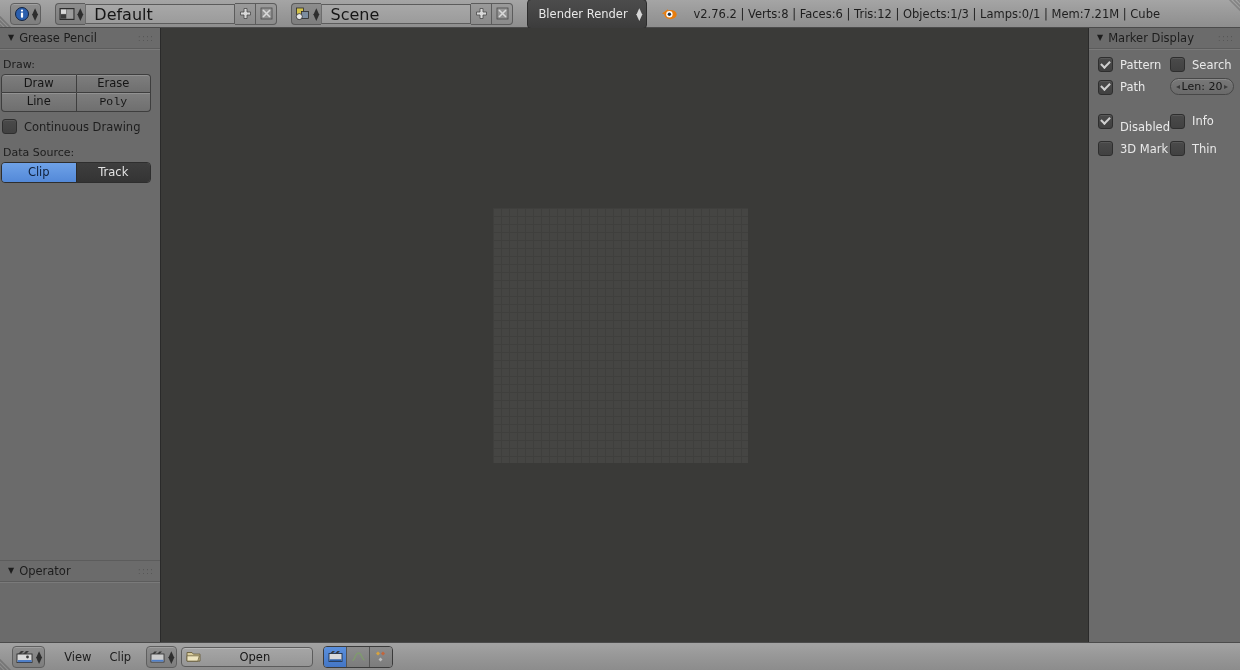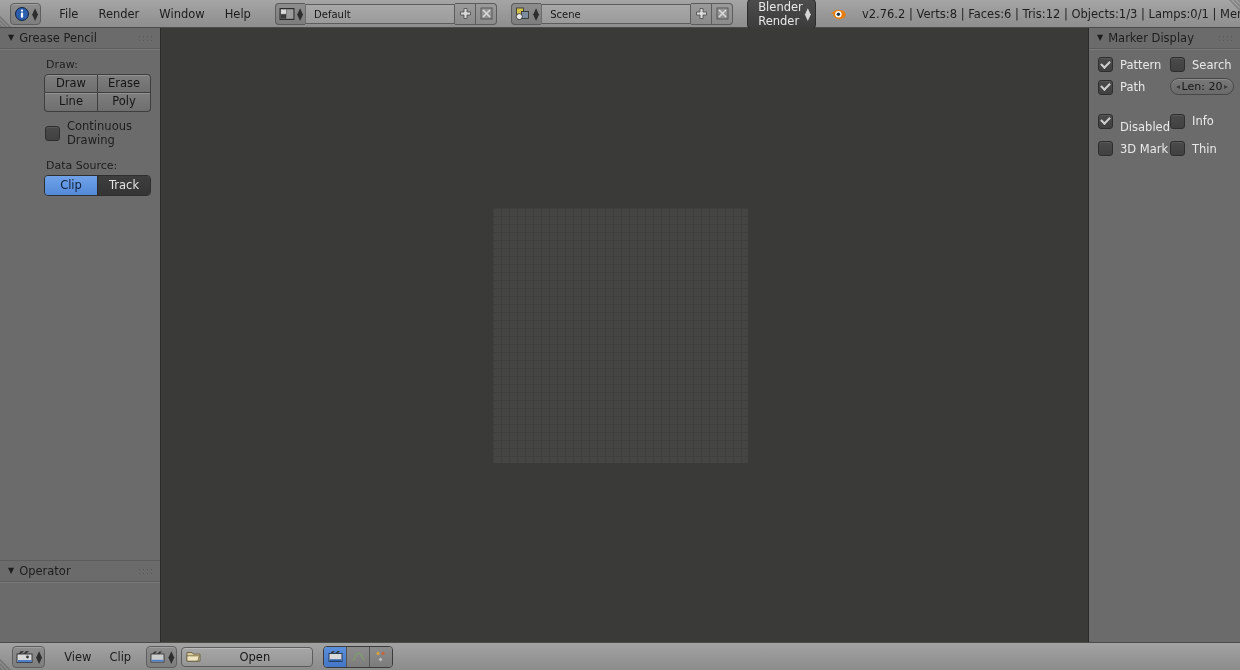--- a/index.html
+++ b/index.html
@@ -86,21 +86,21 @@
   }
   .db-name {
     height: 20px;
     line-height: 20px;
     padding: 0 8px;
     min-width: 150px;
     background: linear-gradient(to bottom, #a8a8a8, #9b9b9b);
     border: 1px solid #5c5c5c;
     border-left: 1px solid #6d6d6d;
     color: #161616;
-    font-size: 10px;
+    font-size: 16px;
     box-sizing: border-box;
   }
   .db-btn {
     width: 20px; height: 20px;
     background: linear-gradient(to bottom, #9a9a9a, #8b8b8b);
     border: 1px solid #5c5c5c;
     border-left: none;
     display: flex; align-items: center; justify-content: center;
     color: #3a3a3a;
     font-size: 13px;
@@ -165,21 +165,21 @@
     color: #575757;
     font-size: 9px;
     letter-spacing: 1px;
     line-height: 5px;
   }
   .panel-sep {
     height: 1px;
     background: #7a7a7a;
     border-top: 1px solid #5c5c5c;
   }
-  .panel-body { padding: 4px 9px 8px 10px; margin-left: 34px; }
+  .panel-body { padding: 4px 9px 8px 1px; }
   .sublabel {
     color: #1d1d1d;
     font-size: 11px;
     margin: 4px 0 3px 2px;
   }
   .btn-row { display: flex; }
   .op-btn {
     flex: 1;
     height: 19px;
     line-height: 17px;
@@ -187,21 +187,21 @@
     background: linear-gradient(to bottom, #7e7e7e, #6f6f6f);
     border: 1px solid #3e3e3e;
     color: #151515;
     font-size: 11.5px;
     box-sizing: border-box;
     box-shadow: inset 0 1px 0 rgba(255,255,255,.16);
   }
   .op-btn.tl { border-radius: 4px 0 0 0; }
   .op-btn.tr { border-radius: 0 4px 0 0; border-left: none; }
   .op-btn.bl { border-radius: 0 0 0 4px; border-top: none; }
-  .op-btn.br { border-radius: 0 0 4px 0; border-left: none; border-top: none; }
+  .op-btn.br { border-radius: 0 0 4px 0; border-left: none; border-top: none; font-family: Liberation Mono, monospace; }
 
   .chk-row {
     display: flex;
     align-items: center;
     margin: 7px 0 0 1px;
   }
   .chk {
     width: 13px; height: 13px;
     border-radius: 3px;
     background: linear-gradient(to bottom, #4a4a4a, #414141);
@@ -394,26 +394,20 @@
         <circle cx="8" cy="8" r="6.5" fill="#2b5fae" stroke="#13233f" stroke-width="1"></circle>
         <circle cx="8" cy="4.6" r="1.1" fill="#ffffff"></circle>
         <rect x="6.9" y="6.5" width="2.2" height="5.2" rx="1" fill="#ffffff"></rect>
       </svg>
       <span class="spin-arrows">
           <span>▲</span>
           <span>▼</span>
         </span>
     </div>
 
-    <div style="display:flex;margin-left:8px;">
-      <div class="menu-item">File</div>
-      <div class="menu-item">Render</div>
-      <div class="menu-item">Window</div>
-      <div class="menu-item">Help</div>
-    </div>
 
     <div class="datablock" style="margin-left:14px;">
       <div class="db-iconbox">
         <svg width="16" height="14" viewBox="0 0 16 14">
           <rect x="1" y="1.5" width="14" height="11" fill="#6f6f6f" stroke="#2c2c2c"></rect>
           <rect x="2" y="2.5" width="5" height="4.4" fill="#d8d8d8"></rect>
           <rect x="2" y="7.4" width="5" height="4.1" fill="#3a3a3a"></rect>
           <rect x="7.6" y="2.5" width="6.6" height="9" fill="#9c9c9c"></rect>
         </svg>
         <span class="spin-arrows">

